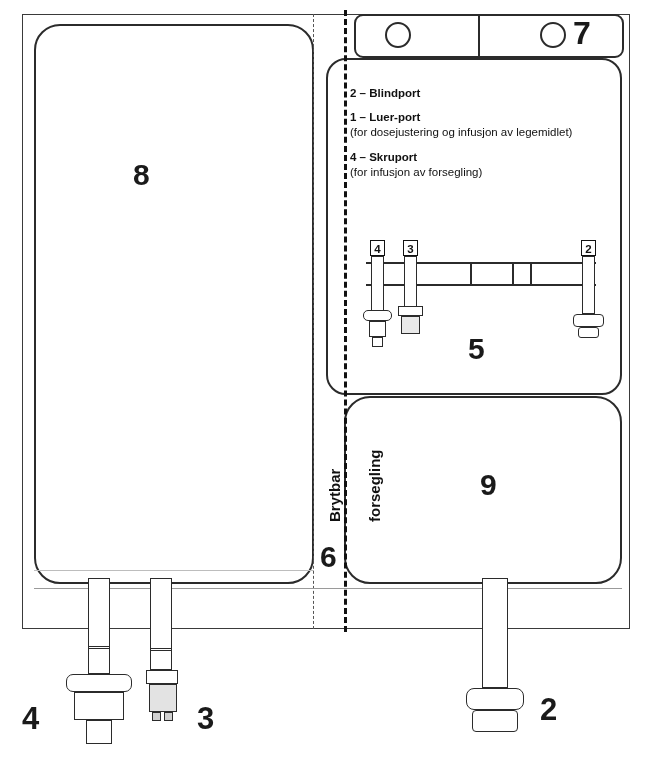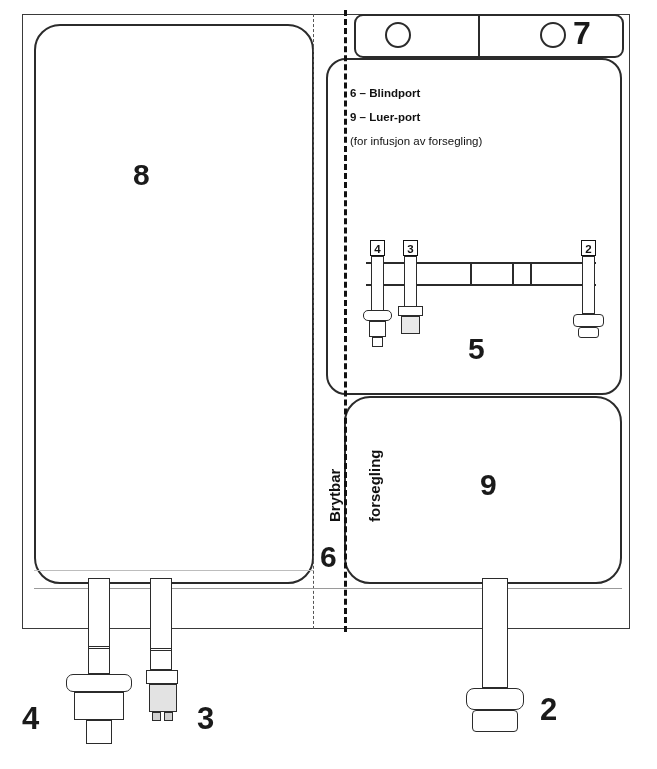--- a/index.html
+++ b/index.html
@@ -241,26 +241,28 @@
   <div class="abs hanger-hole hole-b"></div>
   <div class="abs num num-7">7</div>
 
   <div class="abs chamber-left"></div>
   <div class="abs num num-8">8</div>
 
   <div class="abs chamber-right-up"></div>
 
   <div class="abs info">
     <div class="para">
-      <div class="hd">6 – Blindport</div>
+      <div class="hd">2 – Blindport</div>
     </div>
     <div class="para">
-      <div class="hd">9 – Luer-port</div>
+      <div class="hd">1 – Luer-port</div>
+      <div>(for dosejustering og infusjon av legemidlet)</div>
     </div>
     <div class="para">
+      <div class="hd">4 – Skruport</div>
       <div>(for infusjon av forsegling)</div>
     </div>
   </div>
 
   <div class="abs port-row-line"></div>
   <div class="abs port-row-line2"></div>
   <div class="abs tick tick-a"></div>
   <div class="abs tick tick-b"></div>
   <div class="abs tick tick-c"></div>
 

